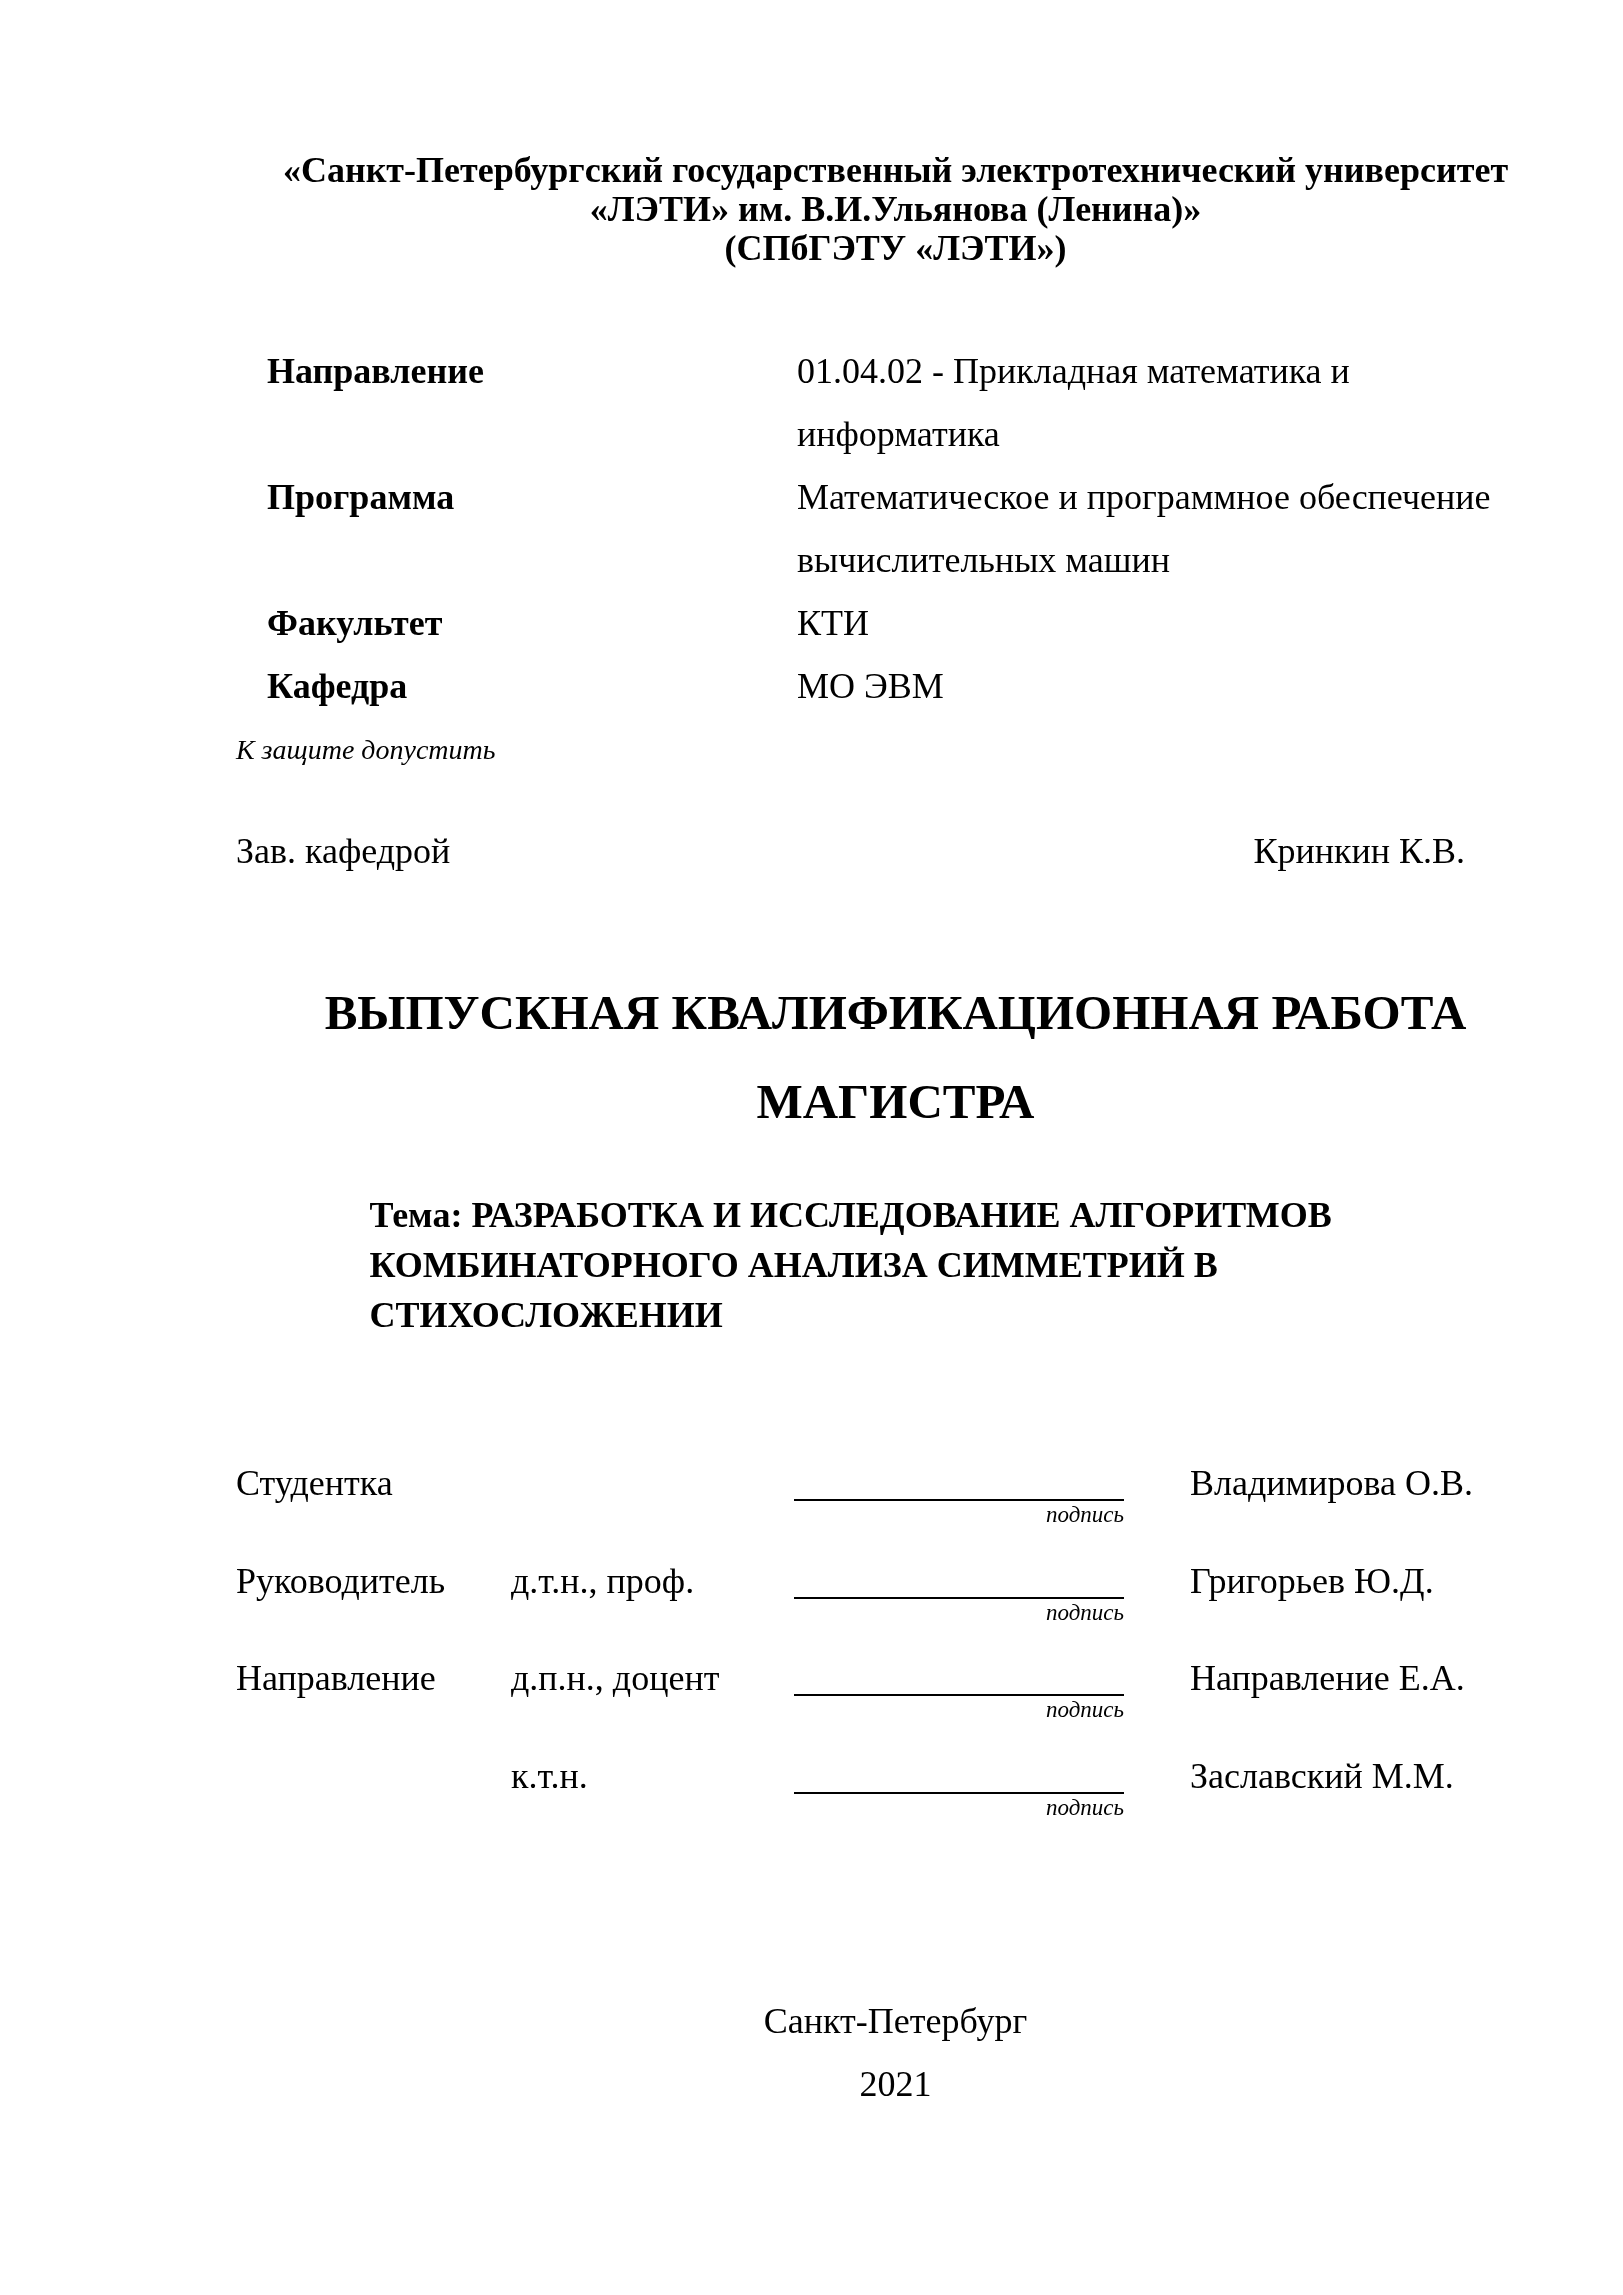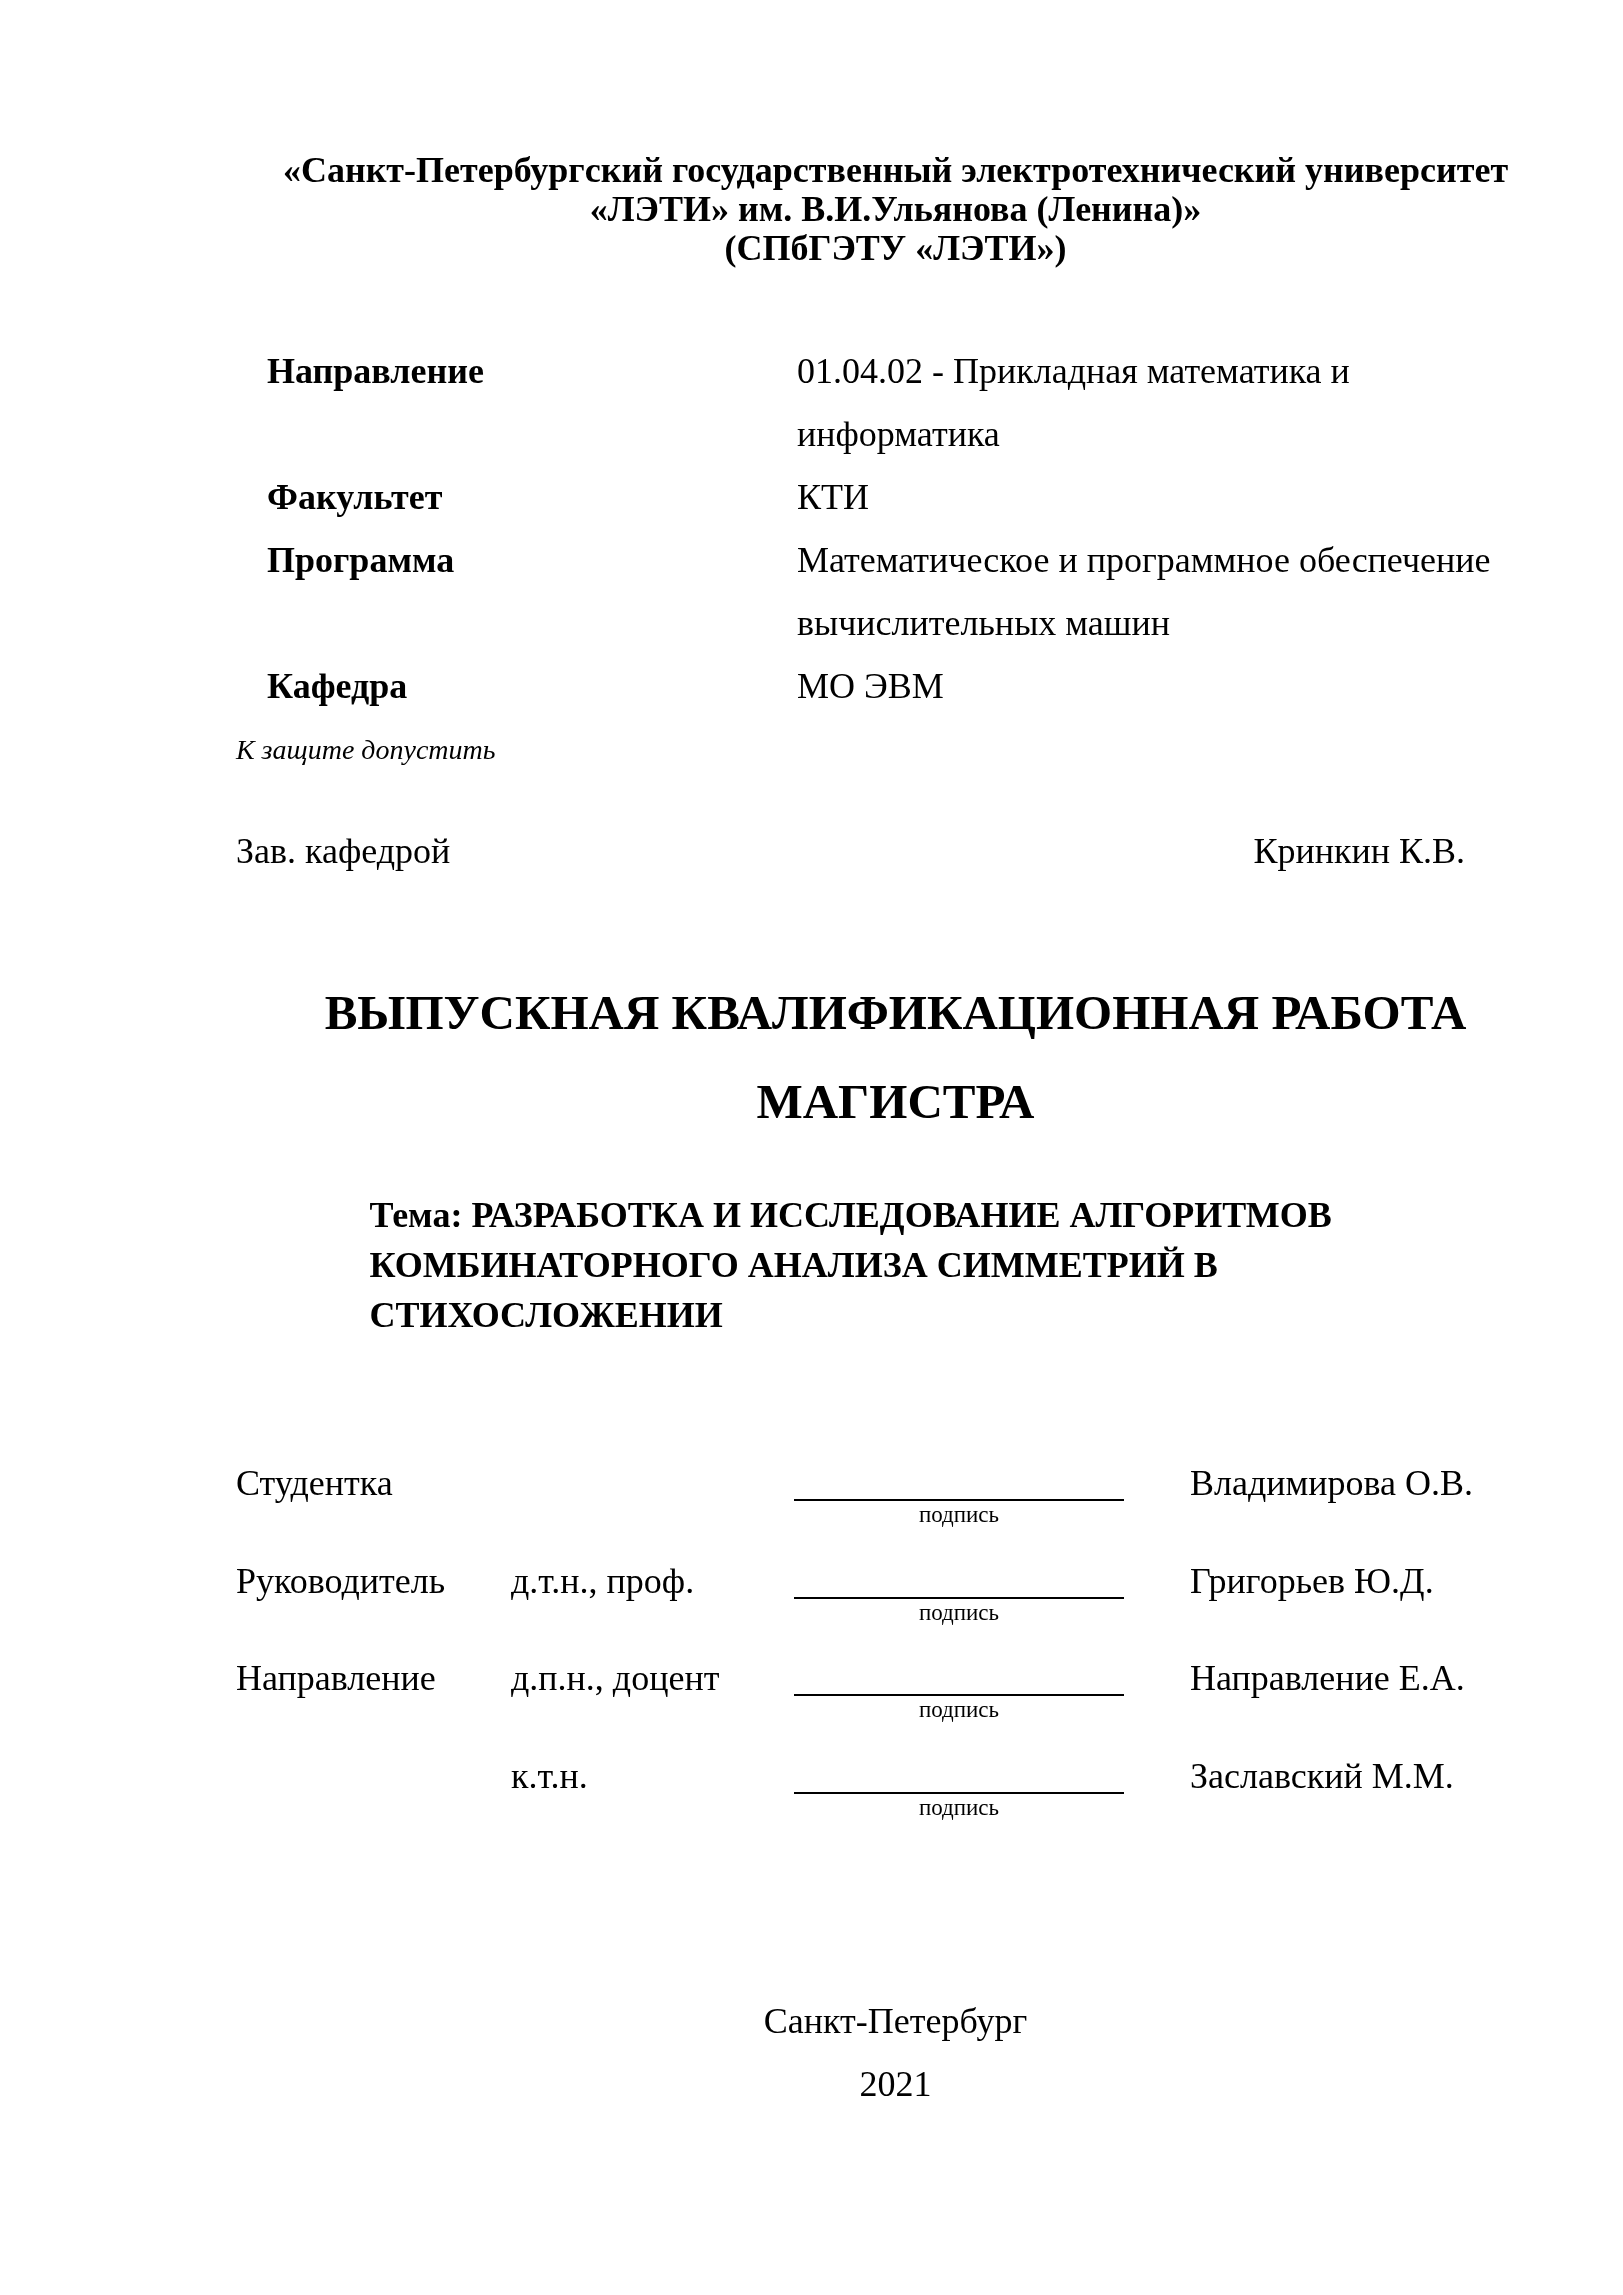--- a/index.html
+++ b/index.html
@@ -87,21 +87,22 @@
     line-height: 57px;
     padding-left: 43px;
   }
   .sig-line {
     width: 330px;
     height: 46px;
     border-bottom: 2.4px solid #000000;
   }
   .sig-caption {
     width: 330px;
-    text-align: center;
+    text-align: right;
+    font-style: italic;
     font-size: 23px;
     line-height: 28px;
   }
   
   .doc-footer {
     margin-top: 168px;
     text-align: center;
     font-size: 36px;
     line-height: 63px;
   }
@@ -116,26 +117,26 @@
     <div>«ЛЭТИ» им. В.И.Ульянова (Ленина)»</div>
     <div>(СПбГЭТУ «ЛЭТИ»)</div>
   </header>
 
   <section class="info-section">
     <div class="info-row">
       <div class="info-label">Направление</div>
       <div class="info-value">01.04.02 - Прикладная математика и информатика</div>
     </div>
     <div class="info-row">
+      <div class="info-label">Программа</div>
+      <div class="info-value">Математическое и программное обеспечение вычислительных машин</div>
+    </div>
+    <div class="info-row">
       <div class="info-label">Факультет</div>
       <div class="info-value">КТИ</div>
-    </div>
-    <div class="info-row">
-      <div class="info-label">Программа</div>
-      <div class="info-value">Математическое и программное обеспечение вычислительных машин</div>
     </div>
     <div class="info-row">
       <div class="info-label">Кафедра</div>
       <div class="info-value">МО ЭВМ</div>
     </div>
     <div class="admission-note">К защите допустить</div>
   </section>
 
   <div class="dept-head-row">
     <span>Зав. кафедрой</span>

